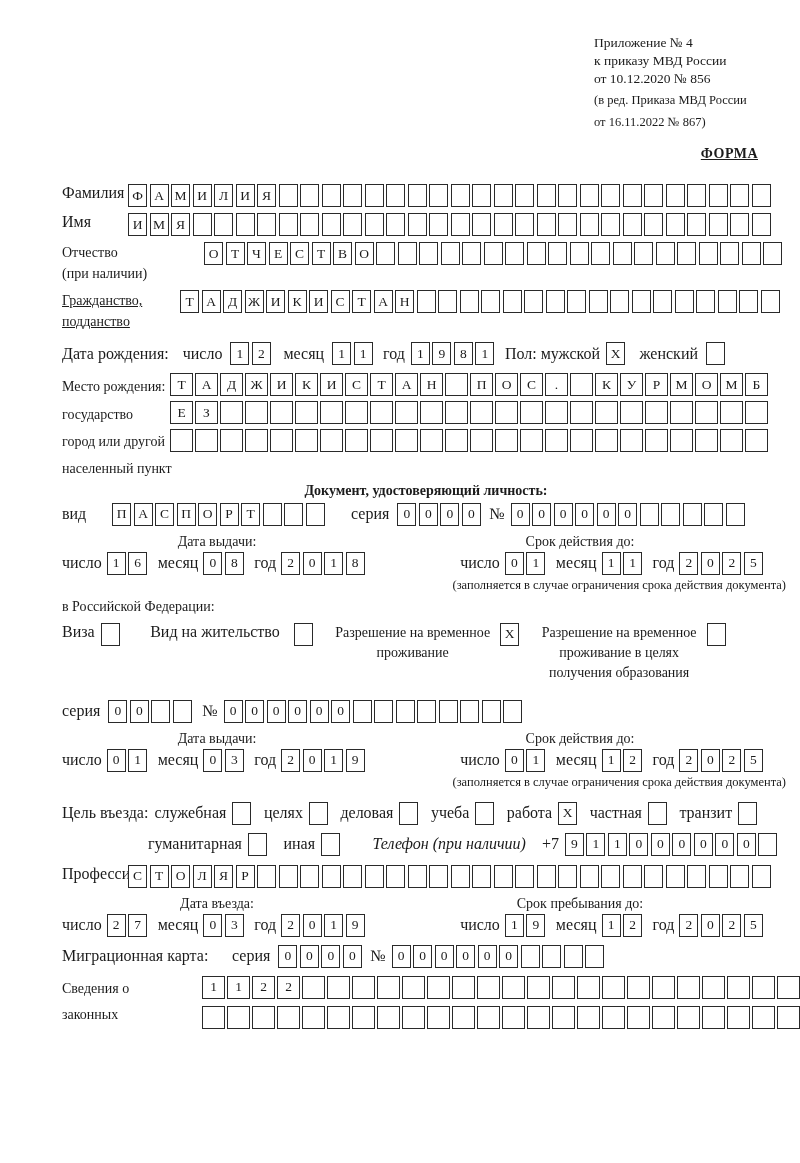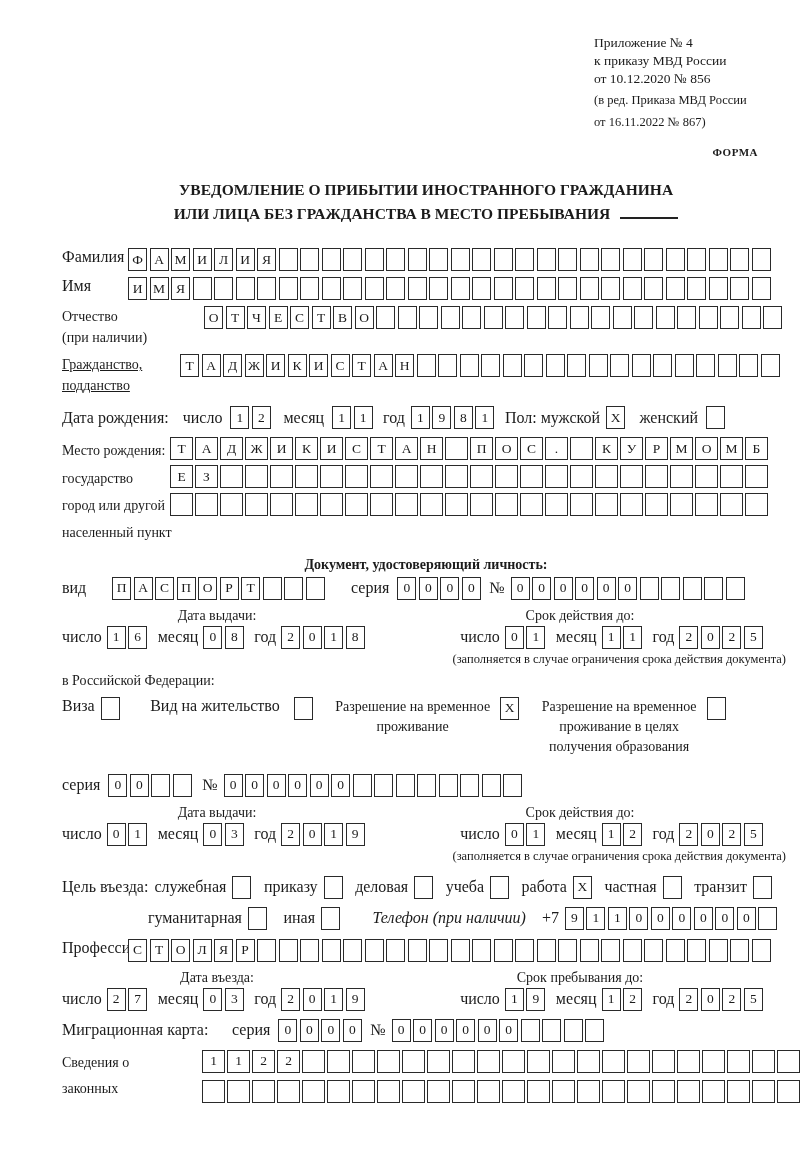--- a/index.html
+++ b/index.html
@@ -3,21 +3,21 @@
 <meta charset="utf-8">
 <style>
   html,body{margin:0;padding:0;background:#ffffff;}
   body{width:800px;height:1163px;font-family:"Liberation Serif","DejaVu Serif",serif;color:#1b1b1b;}
   .page{box-sizing:border-box;width:800px;height:1163px;padding:34px 10px 14px 62px;overflow:hidden;}
   .nowrap{white-space:nowrap;}
 
   
   .hdr-note{margin-left:auto;width:196px;font-size:13.5px;line-height:1.32;}
   .hdr-note .rev{font-size:12.5px;margin-top:5px;}
-  .forma{margin-top:16px;text-align:right;padding-right:32px;font-weight:bold;font-size:11px;letter-spacing:.5px;}
+  .forma{margin-top:16px;text-align:right;padding-right:32px;font-weight:bold;font-size:14px;letter-spacing:.5px;text-decoration:underline;}
 
   .title{margin-top:20px;text-align:center;font-weight:bold;font-size:15.5px;line-height:1.55;}
   .blank-line{display:inline-block;width:58px;border-bottom:2px solid #222;height:13px;margin-left:10px;}
   .sect{margin-top:24px;font-weight:bold;font-size:14.5px;white-space:nowrap;}
 
   
   .row{display:flex;align-items:flex-start;margin-top:6px;}
   .lbl{font-size:16px;white-space:nowrap;flex:0 0 auto;}
   .lblblock{font-size:14px;line-height:1.5;flex:0 0 auto;}
   .cells{display:flex;flex:0 0 auto;}
@@ -27,21 +27,21 @@
   .wide .cbox{width:23px;margin-right:2px;}
   .vgap2{margin-top:5px;}
 
   .w66{width:66px;}
   .w50{width:50px;}
   .w118{width:118px;text-decoration:underline;}
   .w142{width:142px;}
   .w108{width:108px;}
   .w112{width:112px;}
 
-  .docline{margin-top:10px;text-align:center;font-weight:bold;font-size:14px;}
+  .docline{text-align:center;font-weight:bold;font-size:14px;}
 
   .dgroup{display:flex;align-items:center;}
   .dgroup .lbl{margin-right:5px;}
   .dgroup .cells{margin-right:8px;}
   .halves{display:flex;margin-top:2px;}
   .half-l{flex:0 0 47%;}
   .half-r{flex:0 0 53%;}
   .dhead{font-size:14px;text-align:center;margin-top:8px;}
   .dhead-l{width:310px;}
   .dhead-r{width:360px;margin-left:auto;margin-right:30px;}
@@ -72,24 +72,20 @@
   <div class="hdr-note">
     <div>Приложение № 4</div>
     <div>к приказу МВД России</div>
     <div>от 10.12.2020 № 856</div>
     <div class="rev">(в ред. Приказа МВД России</div>
     <div class="rev">от 16.11.2022 № 867)</div>
   </div>
 
   <div class="forma">ФОРМА</div>
 
-  <div class="title">
-    <div>УВЕДОМЛЕНИЕ О ПРИБЫТИИ ИНОСТРАННОГО ГРАЖДАНИНА</div>
-    <div><span>ИЛИ ЛИЦА БЕЗ ГРАЖДАНСТВА В МЕСТО ПРЕБЫВАНИЯ</span><span class="blank-line"></span></div>
-  </div>
 
 
   <div class="row" style="margin-top:22px;">
     <span class="lbl w66">Фамилия</span>
     <span class="cells">
         <span class="cbox">Ф</span>
         <span class="cbox">А</span>
         <span class="cbox">М</span>
         <span class="cbox">И</span>
         <span class="cbox">Л</span>
@@ -536,21 +532,21 @@
     </div>
   </div>
   <div class="note">(заполняется в случае ограничения срока действия документа)</div>
 
   <div class="purposerow">
     <span class="lbl">Цель въезда:</span>
     <span class="lbl">служебная</span>
     <span class="cells">
         <span class="cbox"></span>
       </span>
-    <span class="lbl">приказу</span>
+    <span class="lbl">целях</span>
     <span class="cells">
         <span class="cbox"></span>
       </span>
     <span class="lbl">деловая</span>
     <span class="cells">
         <span class="cbox"></span>
       </span>
     <span class="lbl">учеба</span>
     <span class="cells">
         <span class="cbox"></span>

